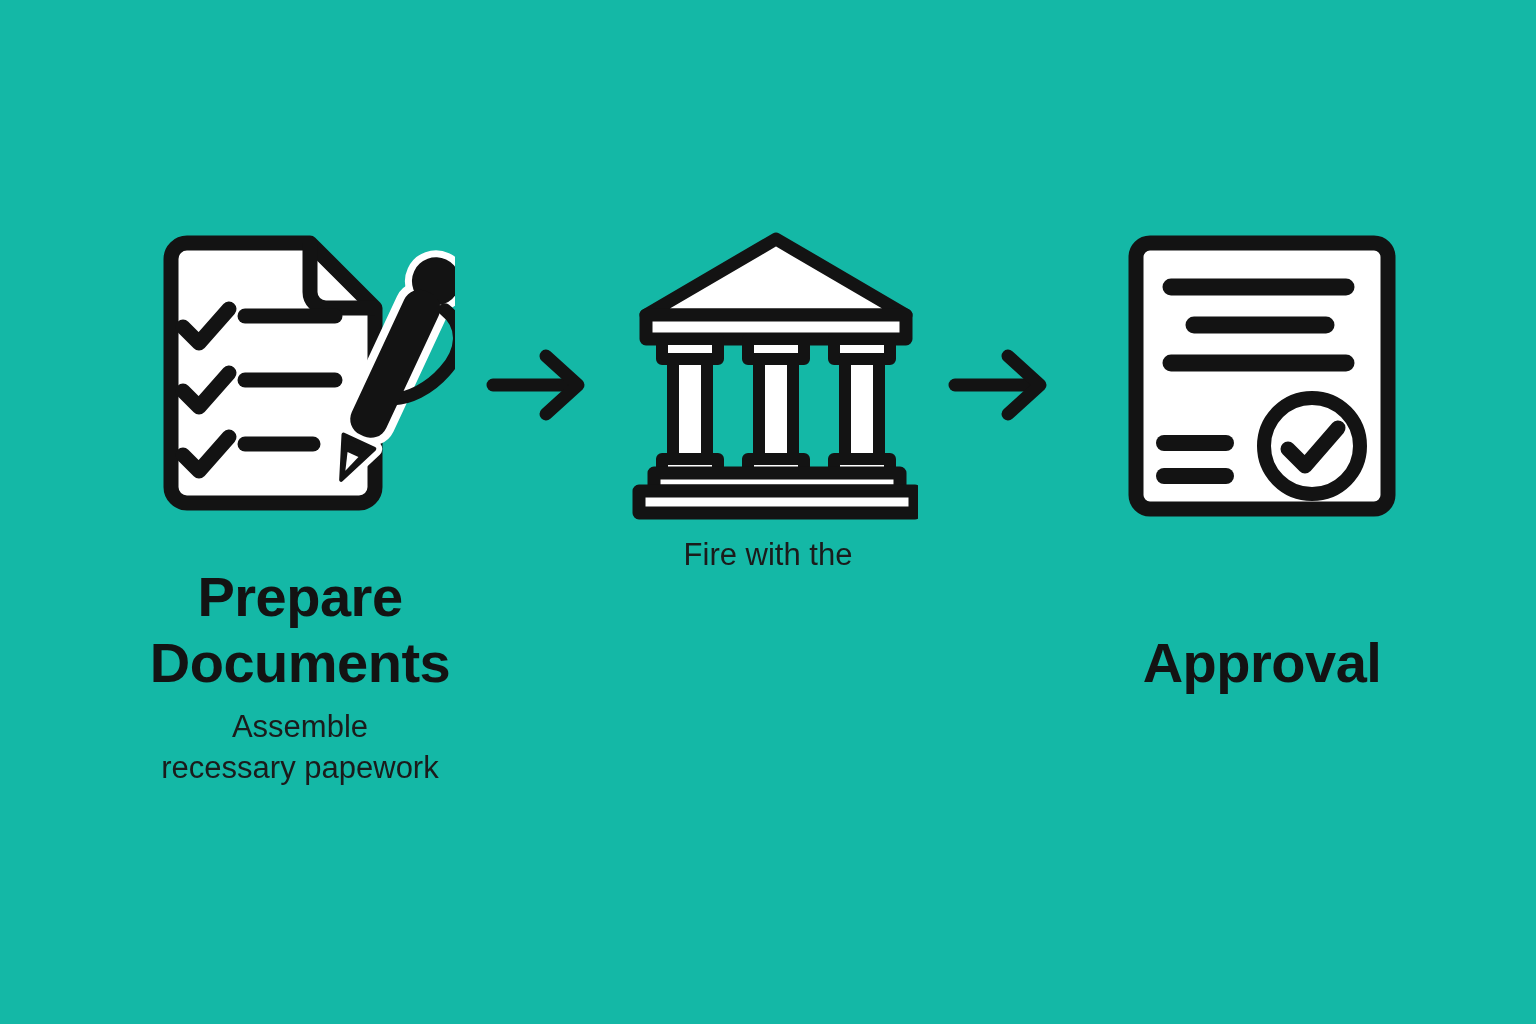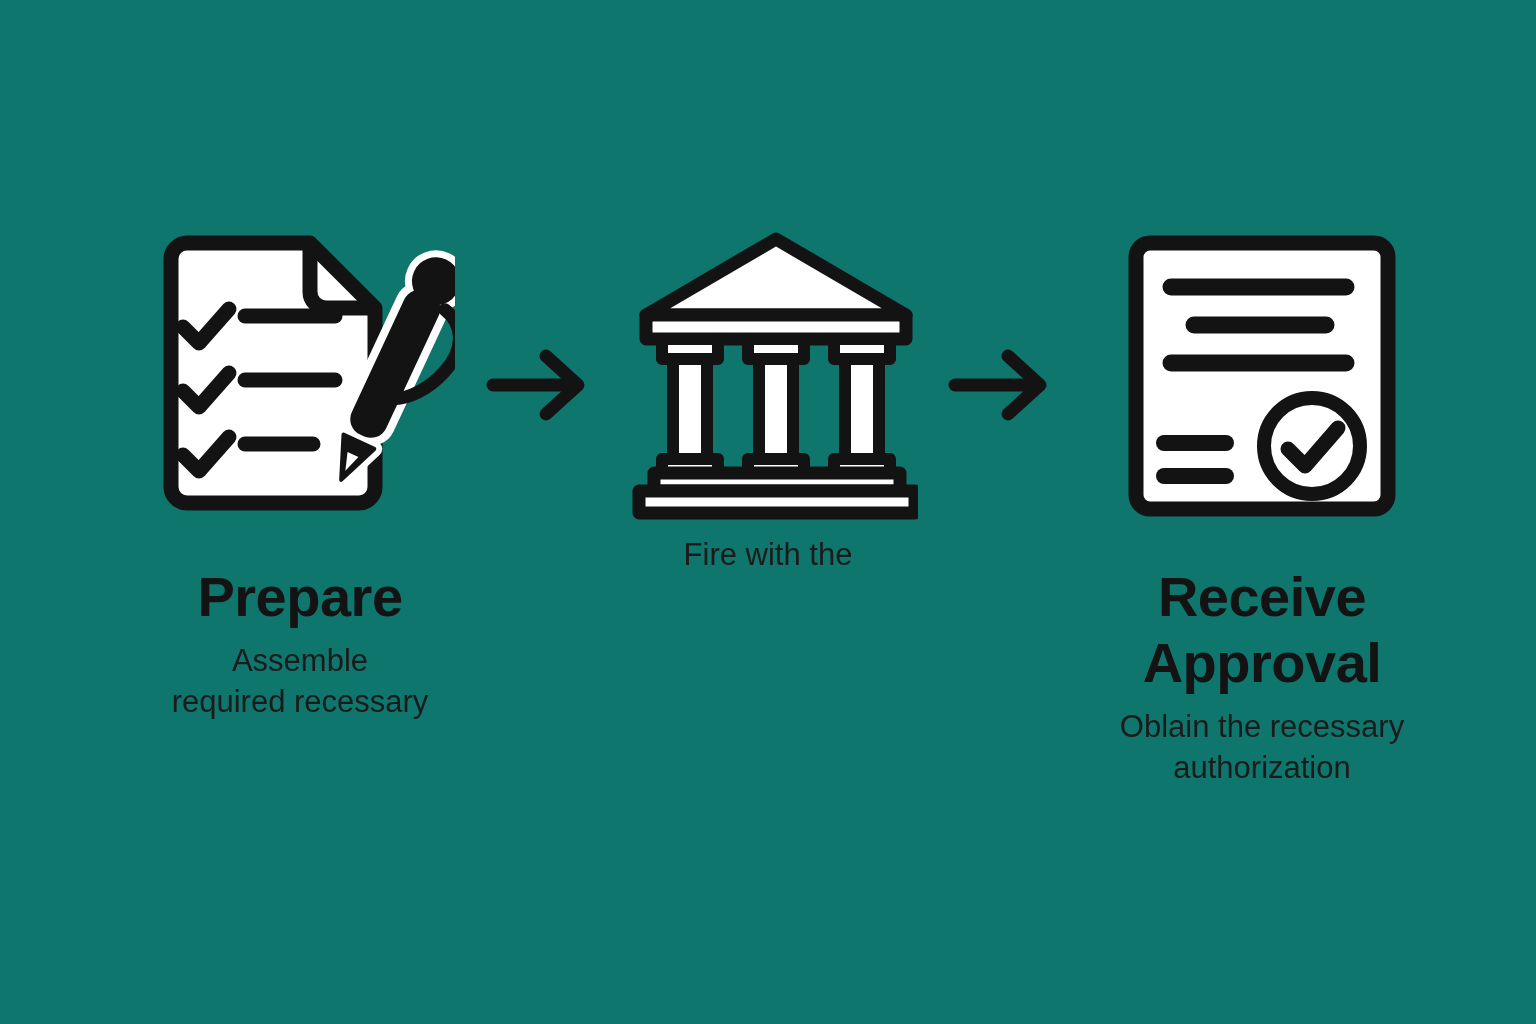--- a/index.html
+++ b/index.html
@@ -1,18 +1,18 @@
 <!DOCTYPE html>
 <html><head>
 <meta charset="utf-8">
 <style>
   html,body { margin:0; padding:0; }
   .canvas {
     position:relative; width:1536px; height:1024px;
-    background:#0f766e; overflow:hidden;
+    background:#14b8a6; overflow:hidden;
     font-family:"Liberation Sans", sans-serif; color:#131313;
   }
   .step { position:absolute; top:228px; width:460px; text-align:center; }
   .icon-wrap { height:296px; display:flex; align-items:center; justify-content:center; }
   .title {
     margin-top:40px; font-size:56px; font-weight:700; line-height:1.18;
     letter-spacing:-0.5px; color:#131313;
   }
   .subtitle {
     margin-top:10px; font-size:31px; font-weight:400; line-height:1.33;
@@ -50,24 +50,25 @@
           <circle cx="2" cy="-218" r="24" fill="#131313"></circle>
           <path d="M 22 -196 c 26 6 34 30 26 56 c -7 24 -22 40 -34 46" fill="none" stroke="#131313" stroke-width="13" stroke-linecap="round"></path>
           <rect x="-19" y="-205" width="38" height="158" rx="17" fill="#131313"></rect>
           <path d="M -17 -40 L 17 -40 L 0 2 Z" fill="#131313" stroke="#131313" stroke-width="4" stroke-linejoin="round"></path>
           <path d="M -6 -26 L 6 -26 L 0 -8 Z" fill="#ffffff"></path>
         </g>
       </svg>
     </div>
     <div class="title">
       <span>Prepare</span><br>
+      <span>Documents</span>
     </div>
     <div class="subtitle">
       <span>Assemble</span><br>
-      <span>required recessary</span>
+      <span>recessary papework</span>
     </div>
   </div>
 
   <div class="connector" style="left:483px;">
     <svg width="112" height="86" viewBox="0 0 112 86" aria-hidden="true">
       <path d="M 10 43 H 92" stroke="#131313" stroke-width="13" stroke-linecap="round"></path>
       <path d="M 63 14 L 95 43 L 63 72" fill="none" stroke="#131313" stroke-width="13" stroke-linecap="round" stroke-linejoin="round"></path>
     </svg>
   </div>
 
@@ -114,22 +115,18 @@
         <path d="M 49 56 H 224" stroke="#131313" stroke-width="17" stroke-linecap="round"></path>
         <path d="M 72 94 H 204" stroke="#131313" stroke-width="17" stroke-linecap="round"></path>
         <path d="M 49 132 H 224" stroke="#131313" stroke-width="17" stroke-linecap="round"></path>
         <path d="M 42 212 H 104" stroke="#131313" stroke-width="16" stroke-linecap="round"></path>
         <path d="M 42 245 H 104" stroke="#131313" stroke-width="16" stroke-linecap="round"></path>
         <circle cx="190" cy="215" r="48" fill="#ffffff" stroke="#131313" stroke-width="14"></circle>
         <path d="M 166 218 l 17 17 l 33 -38" fill="none" stroke="#131313" stroke-width="15" stroke-linecap="round" stroke-linejoin="round"></path>
       </svg>
     </div>
     <div class="title">
-      <span>Receive</span><br>
+      <br>
       <span>Approval</span>
-    </div>
-    <div class="subtitle">
-      <span>Oblain the recessary</span><br>
-      <span>authorization</span>
     </div>
   </div>
 
 </div>
 
 </body></html>

